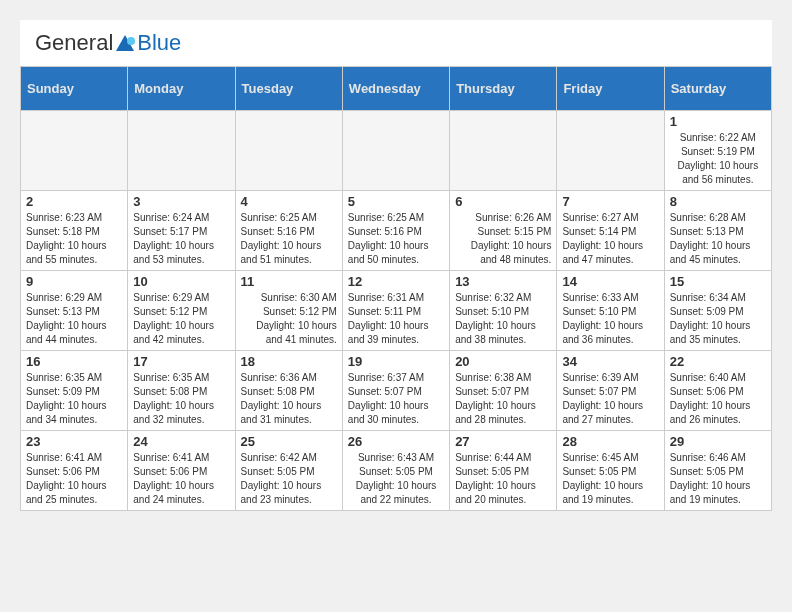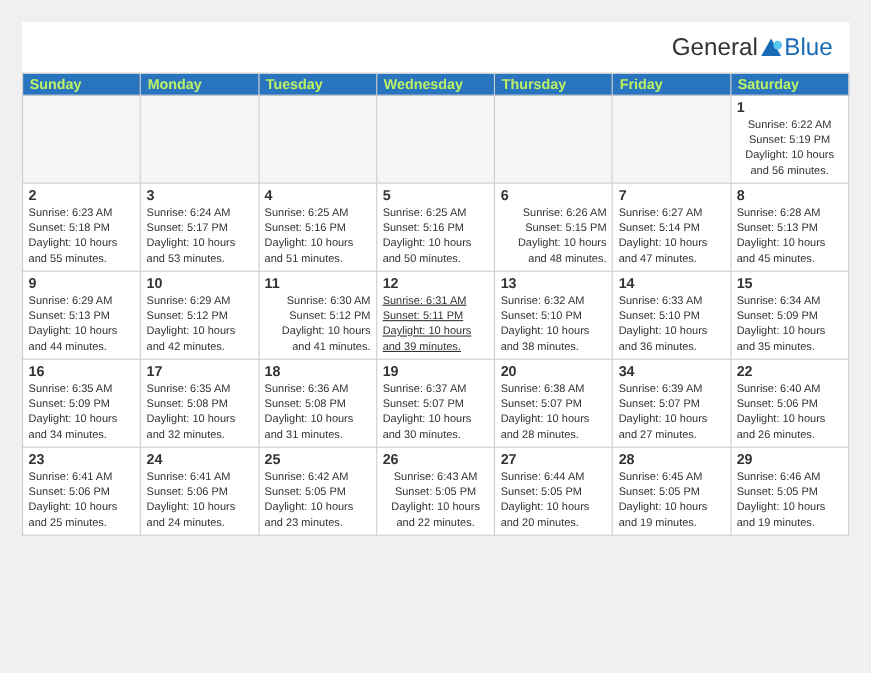--- a/index.html
+++ b/index.html
@@ -11,21 +11,21 @@
       padding: 20px;
     }
     .container {
       background: white;
       width: 752px;
       margin: 0 auto;
     }
     .header {
       display: flex;
       align-items: flex-start;
-      justify-content: flex-end;
+      justify-content: flex-start;
       padding: 10px 15px 5px 15px;
     }
     .logo {
       display: flex;
       flex-direction: column;
       align-items: flex-start;
     }
     .logo-text {
       display: flex;
       align-items: center;
@@ -46,23 +46,23 @@
       font-size: 14px;
       color: #555;
     }
     .calendar {
       width: 100%;
       border-collapse: collapse;
       margin-top: 5px;
     }
     .calendar th {
       background: #2874be;
-      color: #bef264;
+      color: #e5e5e5;
       text-align: left;
-      padding: 2px 6px;
+      padding: 14px 6px;
       font-size: 13px;
       font-weight: bold;
       border: 1px solid #ccc;
     }
     .calendar td {
       border: 1px solid #ccc;
       vertical-align: top;
       padding: 3px 5px;
       width: calc(100% / 7);
       height: 80px;
@@ -207,21 +207,21 @@
           </td>
           <td>
             <span class="day-number">11</span>
             <div class="day-info" style="white-space: pre-line; text-align: right;">Sunrise: 6:30 AM
 Sunset: 5:12 PM
 Daylight: 10 hours
 and 41 minutes.</div>
           </td>
           <td>
             <span class="day-number">12</span>
-            <div class="day-info" style="white-space: pre-line; text-decoration: underline;">Sunrise: 6:31 AM
+            <div class="day-info" style="white-space: pre-line;">Sunrise: 6:31 AM
 Sunset: 5:11 PM
 Daylight: 10 hours
 and 39 minutes.</div>
           </td>
           <td>
             <span class="day-number">13</span>
             <div class="day-info" style="white-space: pre-line;">Sunrise: 6:32 AM
 Sunset: 5:10 PM
 Daylight: 10 hours
 and 38 minutes.</div>

